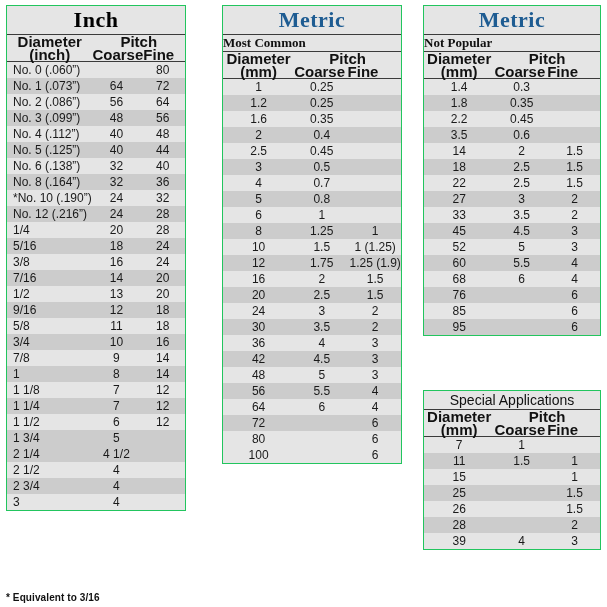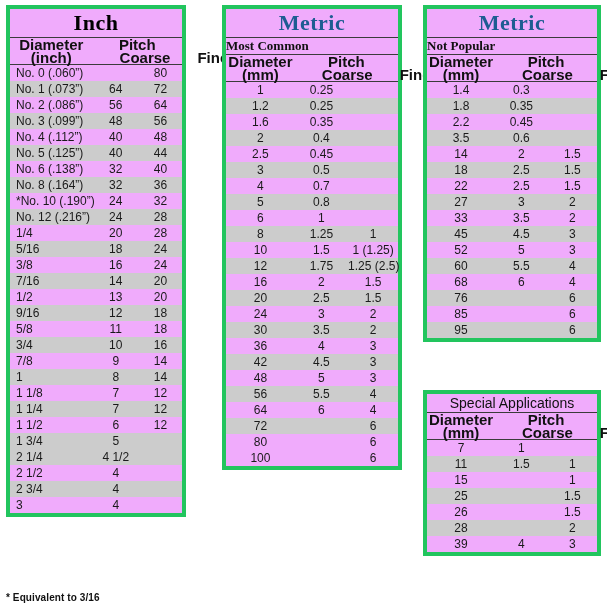--- a/index.html
+++ b/index.html
@@ -10,22 +10,22 @@
   body {
     width: 607px;
     height: 607px;
     position: relative;
     font-family: "Liberation Sans", sans-serif;
     color: #1a1a1a;
     overflow: hidden;
   }
   .panel {
     position: absolute;
-    border: 4px solid #22c55e;
-    background: #f0abfc;
+    border: 1px solid #22c55e;
+    background: #e5e5e5;
     box-sizing: border-box;
   }
   #inch-panel   { left: 6px;   top: 5px;  width: 180px; }
   #common-panel { left: 222px; top: 5px;  width: 180px; }
   #notpop-panel { left: 423px; top: 5px;  width: 178px; }
   #special-panel{ left: 423px; top: 390px; width: 178px; }
 
   table.t {
     border-collapse: collapse;
     width: 100%;
@@ -78,21 +78,21 @@
     border-bottom: 1px solid #3b3b3b;
     padding: 3px 0 3px 0;
     color: #111111;
     vertical-align: top;
   }
   .hdr-diam  { text-align: center; }
   .hdr-pitch { text-align: center; }
   .hdr-sub   { display: block; text-align: center; }
   .pitch-word { display:block; text-align:center; }
   .cf-wrap { display:flex; }
-  .cf-wrap span { flex:1; text-align:right;margin-left:27px; }
+  .cf-wrap span { flex:1; text-align:left; }
 
   
   .data-row td {
     font-size: 12px;
     line-height: 14px;
     padding: 2px 0 2px 0;
     height: 16px;
     text-align: center;
     white-space: nowrap;
   }
@@ -367,21 +367,21 @@
           <td class="col-fine">1</td>
         </tr>
         <tr class="data-row">
           <td>10</td>
           <td class="col-coarse">1.5</td>
           <td class="col-fine">1 (1.25)</td>
         </tr>
         <tr class="data-row shaded">
           <td>12</td>
           <td class="col-coarse">1.75</td>
-          <td class="col-fine">1.25 (2.5)</td>
+          <td class="col-fine">1.25 (1.9)</td>
         </tr>
         <tr class="data-row">
           <td>16</td>
           <td class="col-coarse">2</td>
           <td class="col-fine">1.5</td>
         </tr>
         <tr class="data-row shaded">
           <td>20</td>
           <td class="col-coarse">2.5</td>
           <td class="col-fine">1.5</td>

